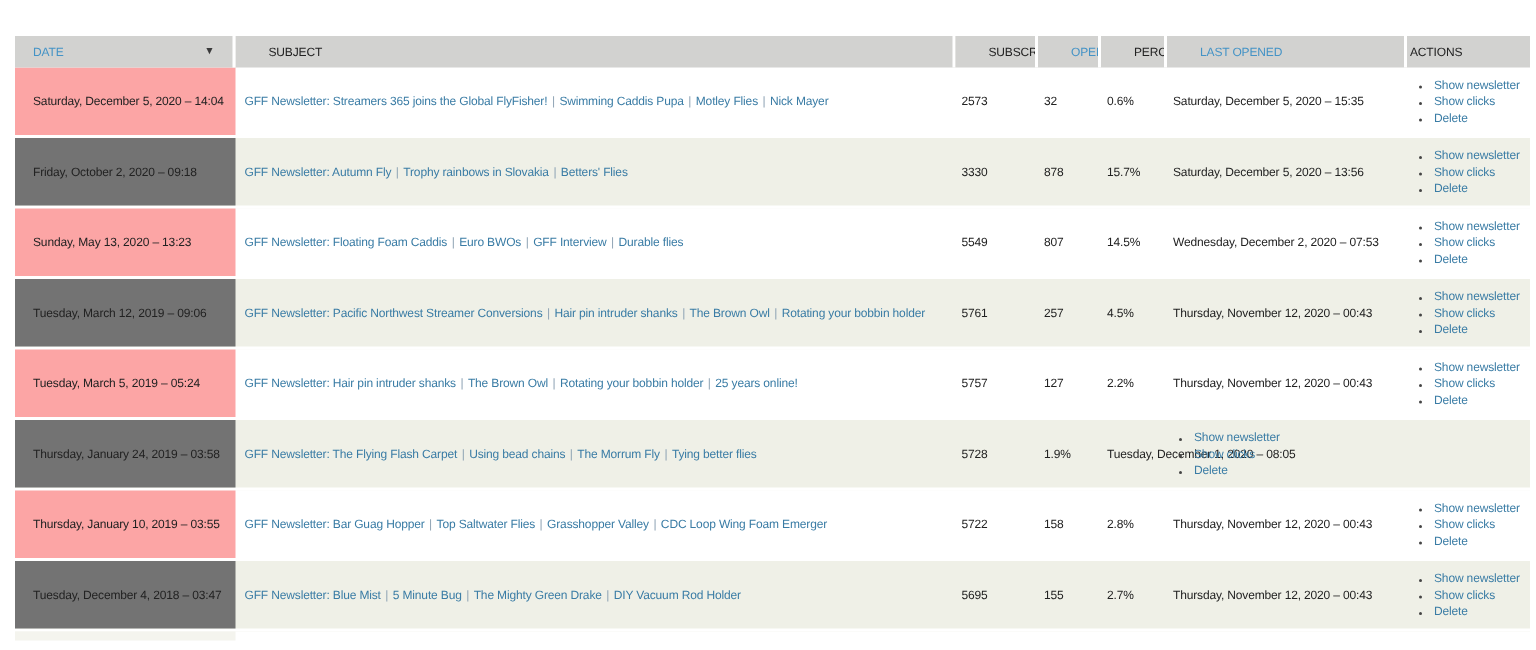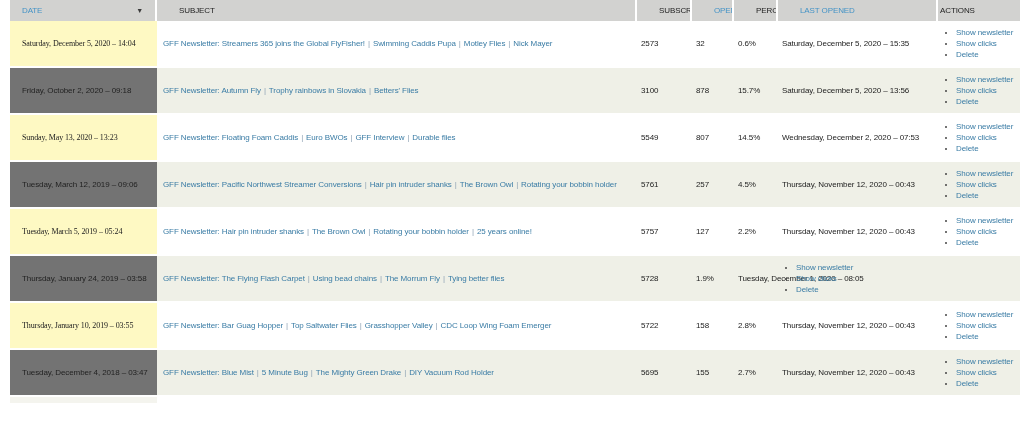--- a/index.html
+++ b/index.html
@@ -1,19 +1,19 @@
 <!DOCTYPE html>
 <html><head>
 <meta charset="utf-8">
 <style>
   * { margin: 0; padding: 0; box-sizing: border-box; }
   html, body { width: 1024px; height: 433px; background: #fff; overflow: hidden; }
   body { font-family: "Liberation Sans", "DejaVu Sans", sans-serif; font-size: 8px; color: #222; letter-spacing: -0.1px; }
 
-  .table-wrap { position: absolute; left: 10px; top: 0; width: 1010px; }
+  .table-wrap { position: absolute; left: 10px; top: 24px; width: 1010px; }
 
   .grid-row {
     display: grid;
     grid-template-columns: 147px 480px 55px 42px 44px 160px 1fr;
   }
 
   
   .thead .cell {
     background: #d2d2d0;
     height: 21px;
@@ -41,21 +41,21 @@
   }
   .row .cell {
     display: flex;
     align-items: center;
     padding-left: 4px;
     white-space: nowrap;
   }
   .row .cell.date-cell { padding-left: 12px; }
   .row .cell.subject-cell { padding-left: 6px; overflow: hidden; }
   .row.odd  { background: #ffffff; }
-  .row.odd  .date-cell { background: #fef9c3; font-family: Liberation Serif, serif; }
+  .row.odd  .date-cell { background: #fca5a5; }
   .row.even { background: #eff0e7; }
   .row.even .date-cell { background: #737373; }
 
   .lnk { color: #3a7ca5; text-decoration: none; cursor: pointer; }
   .pipe { color: #8fa3b4; padding: 0 3px; }
 
   .actions-cell { padding-left: 6px; }
   .actions-cell ul { list-style: disc; padding-left: 14px; }
   .actions-cell li { line-height: 11px; color: #444; }
   .actions-cell li::marker { color: #444; font-size: 7px; }
@@ -125,21 +125,21 @@
       <span>Friday, October 2, 2020 – 09:18</span>
     </div>
     <div class="cell subject-cell">
           <a class="lnk">GFF Newsletter: Autumn Fly</a>
           <span class="pipe">|</span>
           <a class="lnk">Trophy rainbows in Slovakia</a>
           <span class="pipe">|</span>
           <a class="lnk">Betters' Flies</a>
         </div>
     <div class="cell">
-      <span>3100</span>
+      <span>3330</span>
     </div>
     <div class="cell">
       <span>878</span>
     </div>
     <div class="cell">
       <span>15.7%</span>
     </div>
     <div class="cell">
       <span>Saturday, December 5, 2020 – 13:56</span>
     </div>

